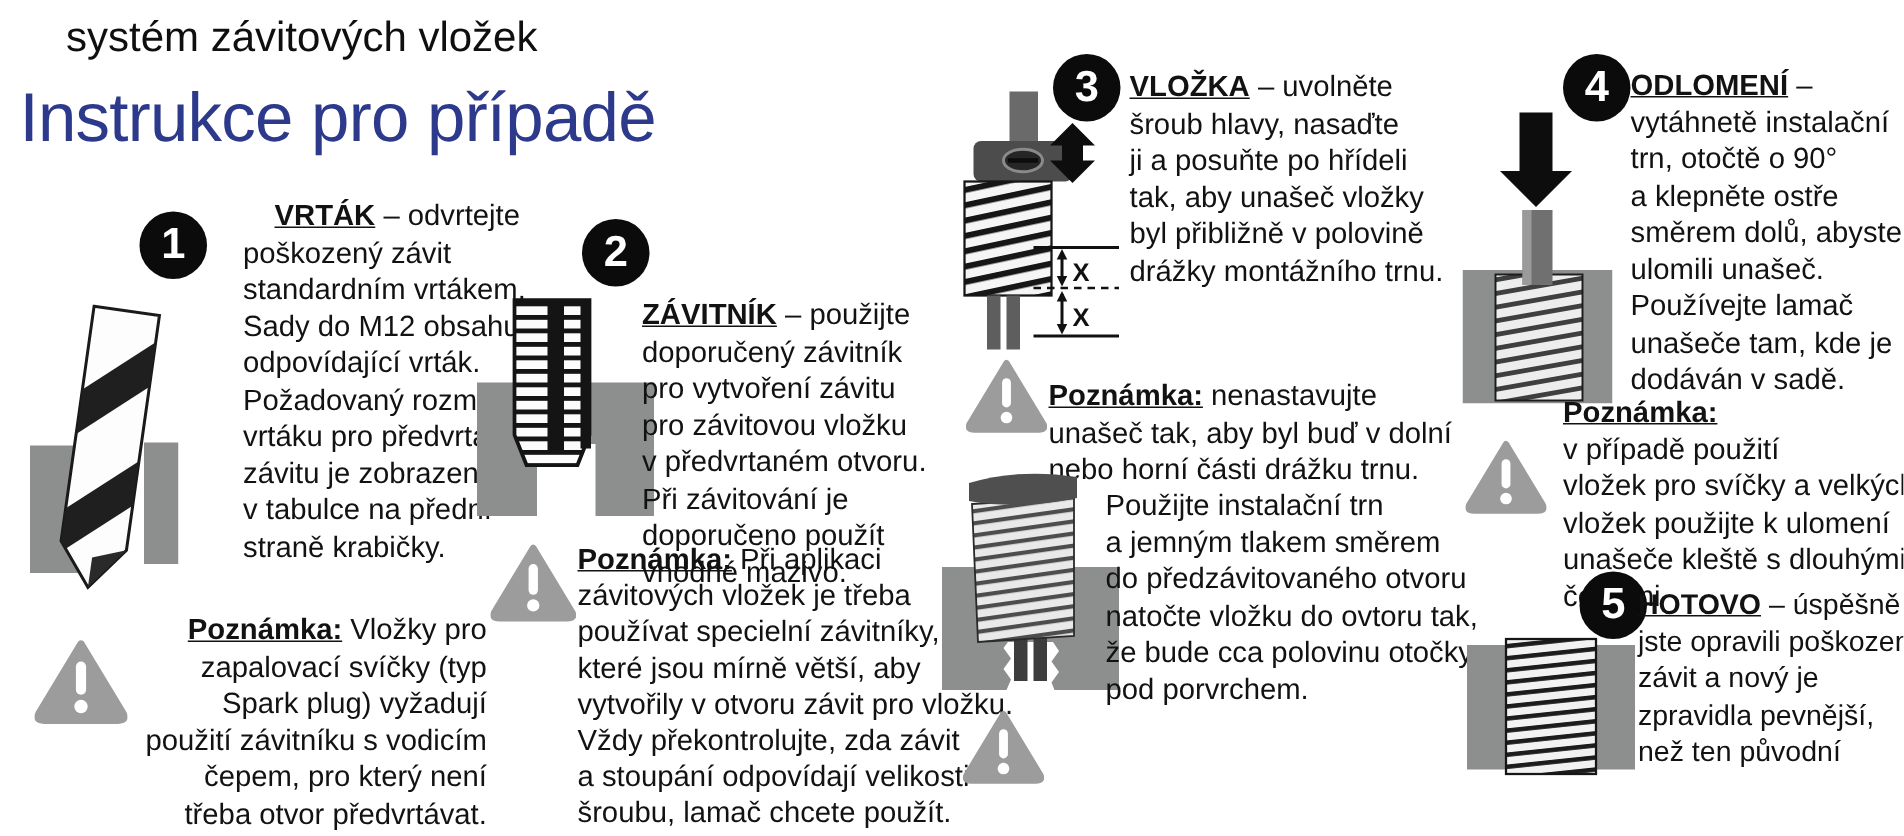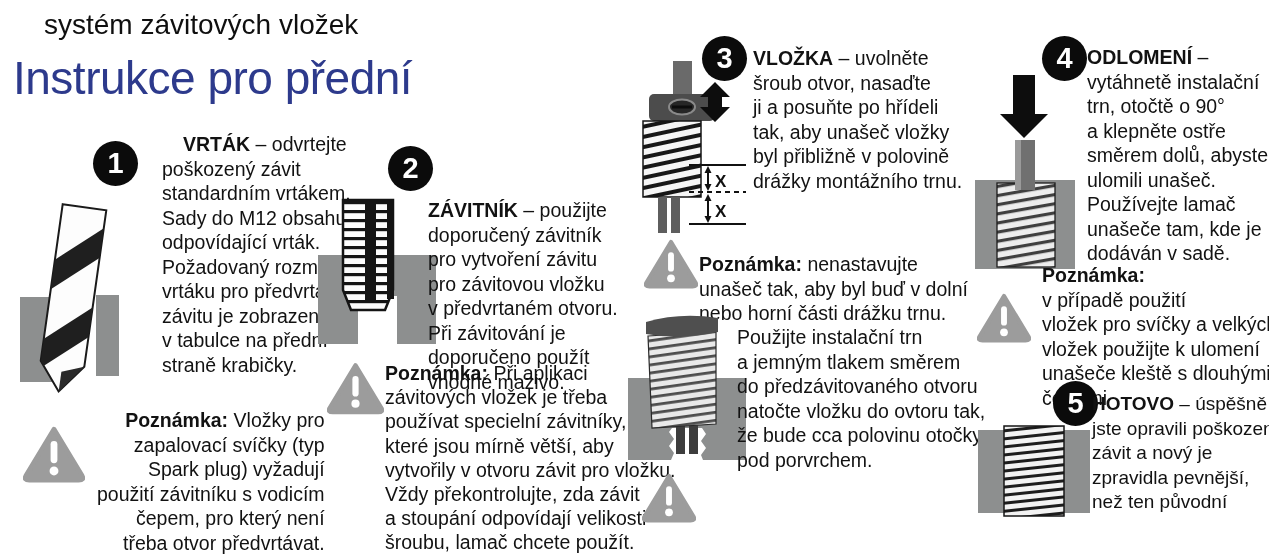--- a/index.html
+++ b/index.html
@@ -8,35 +8,35 @@
   .page { position:relative; width:1269px; height:557px; background:#fff; overflow:hidden;padding-left:41px; }
 
   .kicker { position:absolute; left:44px; top:9px; font-size:28px; color:#0f0f0f; }
   .title  { position:absolute; left:13px; top:51px; font-size:46px; color:#2d3a8c; letter-spacing:-0.5px; }
 
   .badge { position:absolute; width:45px; height:45px; border-radius:50%;
            background:#0b0b0b; color:#fff; font-weight:bold; font-size:29px;
            display:flex; align-items:center; justify-content:center; }
 
   .blk { position:absolute; font-size:19.5px; line-height:24.5px; color:#121212; }
-  .blk b { font-weight:bold; }
+  .blk b { font-weight:bold;text-decoration:underline; }
   .pre { white-space:pre; }
   .step1 { text-indent:21px; }
   .n2 { line-height:24.2px; }
 
   .illus { position:absolute; }
   svg text { font-family:"Liberation Sans","DejaVu Sans",sans-serif; }
 </style>
 </head>
 <body>
 
 <div class="page">
 
   <div class="kicker">systém závitových vložek</div>
-  <div class="title">Instrukce pro přední</div>
+  <div class="title">Instrukce pro případě</div>
 
   <svg class="illus" style="left:13px; top:196px;" width="106" height="206" viewBox="0 0 106 206">
     <rect x="7" y="101" width="39" height="85" fill="#8d8f8f"></rect>
     <rect x="83" y="99" width="23" height="81" fill="#8d8f8f"></rect>
     <g transform="rotate(8 56 100)">
       <defs>
           <clipPath id="drillclip">
             <path d="M37 10 L81 10 L81 168 L59 196 L37 168 Z"></path>
           </clipPath>
         </defs>
@@ -139,21 +139,21 @@
     <line x1="76" y1="161" x2="76" y2="185" stroke="#111" stroke-width="2"></line>
     <polygon points="76,159 72.5,166 79.5,166" fill="#111"></polygon>
     <polygon points="76,188 72.5,181 79.5,181" fill="#111"></polygon>
     <text x="83" y="182" font-size="17" font-weight="bold" fill="#111">X</text>
   </svg>
 
   <div class="badge" style="left:702px; top:36px;">
     <span>3</span>
   </div>
   <p class="blk" style="left:753px; top:46px;"><b>VLOŽKA</b> <span class="pre">– uvolněte
-šroub otvor, nasaďte
+šroub hlavy, nasaďte
 ji a posuňte po hřídeli
 tak, aby unašeč vložky
 byl přibližně v polovině
 drážky montážního trnu.</span></p>
 
   <svg class="illus" style="left:644px; top:236px;" width="54" height="56" viewBox="0 0 64 58">
     <path d="M32 3 L61 51 Q63.5 55.5 57.5 55.5 L6.5 55.5 Q0.5 55.5 3 51 Z" fill="#9c9c9c" stroke="#9c9c9c" stroke-width="5" stroke-linejoin="round"></path>
     <rect x="28.5" y="15" width="7" height="23" rx="3.5" fill="#fff"></rect>
     <circle cx="32" cy="46" r="4.6" fill="#fff"></circle>
   </svg>

